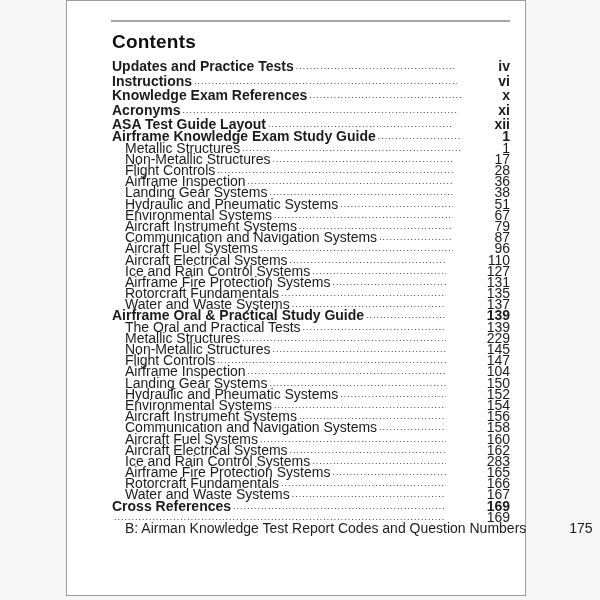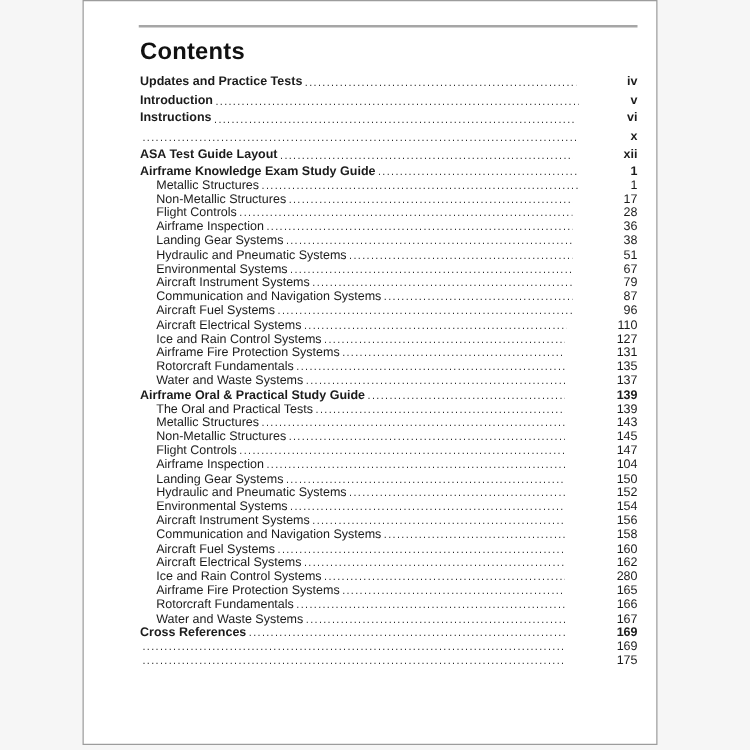--- a/index.html
+++ b/index.html
@@ -45,24 +45,24 @@
     letter-spacing: 0.2px;
   }
   .toc {
     position: absolute;
     left: 45px;
     top: 58px;
     width: 398px;
   }
   .row {
     display: flex;
-    align-items: flex-start;
+    align-items: flex-end;
     height: 11.2px;
     line-height: 11.2px;
-    font-size: 10px;
+    font-size: 14px;
     color: #1b1b1b;
   }
   .row.front { height: 14.5px; line-height: 14.5px; }
   .row.bold { font-weight: bold; }
   .row.sub .label { padding-left: 13px; }
   .label { white-space: nowrap; }
   .leader {
     flex: 1;
     overflow: hidden;
     white-space: nowrap;
@@ -97,32 +97,33 @@
   <div class="sheet">
     <div class="rule"></div>
     <h1 class="title">Contents</h1>
     <div class="toc">
         <div class="row bold front">
           <span class="label">Updates and Practice Tests</span>
           <span class="leader"></span>
           <span class="pnum">iv</span>
         </div>
         <div class="row bold front">
-          <span class="label">Introduction</span>
-          <span class="leader"></span>
-          <span class="pnum">v</span>
-        </div>
-        <div class="row bold front">
           <span class="label">Instructions</span>
           <span class="leader"></span>
           <span class="pnum">vi</span>
         </div>
         <div class="row bold front">
+          <span class="label">Knowledge Exam References</span>
           <span class="leader"></span>
           <span class="pnum">x</span>
+        </div>
+        <div class="row bold front">
+          <span class="label">Acronyms</span>
+          <span class="leader"></span>
+          <span class="pnum">xi</span>
         </div>
         <div class="row bold front">
           <span class="label">ASA Test Guide Layout</span>
           <span class="leader"></span>
           <span class="pnum">xii</span>
         </div>
         <div class="row bold">
           <span class="label">Airframe Knowledge Exam Study Guide</span>
           <span class="leader"></span>
           <span class="pnum">1</span>
@@ -208,21 +209,21 @@
           <span class="pnum">139</span>
         </div>
         <div class="row sub">
           <span class="label">The Oral and Practical Tests</span>
           <span class="leader"></span>
           <span class="pnum">139</span>
         </div>
         <div class="row sub">
           <span class="label">Metallic Structures</span>
           <span class="leader"></span>
-          <span class="pnum">143</span>
+          <span class="pnum">229</span>
         </div>
         <div class="row sub">
           <span class="label">Non-Metallic Structures</span>
           <span class="leader"></span>
           <span class="pnum">145</span>
         </div>
         <div class="row sub">
           <span class="label">Flight Controls</span>
           <span class="leader"></span>
           <span class="pnum">147</span>
@@ -263,21 +264,21 @@
           <span class="pnum">160</span>
         </div>
         <div class="row sub">
           <span class="label">Aircraft Electrical Systems</span>
           <span class="leader"></span>
           <span class="pnum">162</span>
         </div>
         <div class="row sub">
           <span class="label">Ice and Rain Control Systems</span>
           <span class="leader"></span>
-          <span class="pnum">280</span>
+          <span class="pnum">283</span>
         </div>
         <div class="row sub">
           <span class="label">Airframe Fire Protection Systems</span>
           <span class="leader"></span>
           <span class="pnum">165</span>
         </div>
         <div class="row sub">
           <span class="label">Rotorcraft Fundamentals</span>
           <span class="leader"></span>
           <span class="pnum">166</span>
@@ -290,20 +291,21 @@
         <div class="row bold">
           <span class="label">Cross References</span>
           <span class="leader"></span>
           <span class="pnum">169</span>
         </div>
         <div class="row sub">
           <span class="leader"></span>
           <span class="pnum">169</span>
         </div>
         <div class="row sub">
+          <span class="label">B: Airman Knowledge Test Report Codes and Question Numbers</span>
           <span class="leader"></span>
           <span class="pnum">175</span>
         </div>
       </div>
     <div class="footer">
       <span class="f-title">Airframe Mechanic Test Guide</span>
       <span class="f-pub">ASA</span>
       <span class="f-num">iii</span>
     </div>
   </div>

